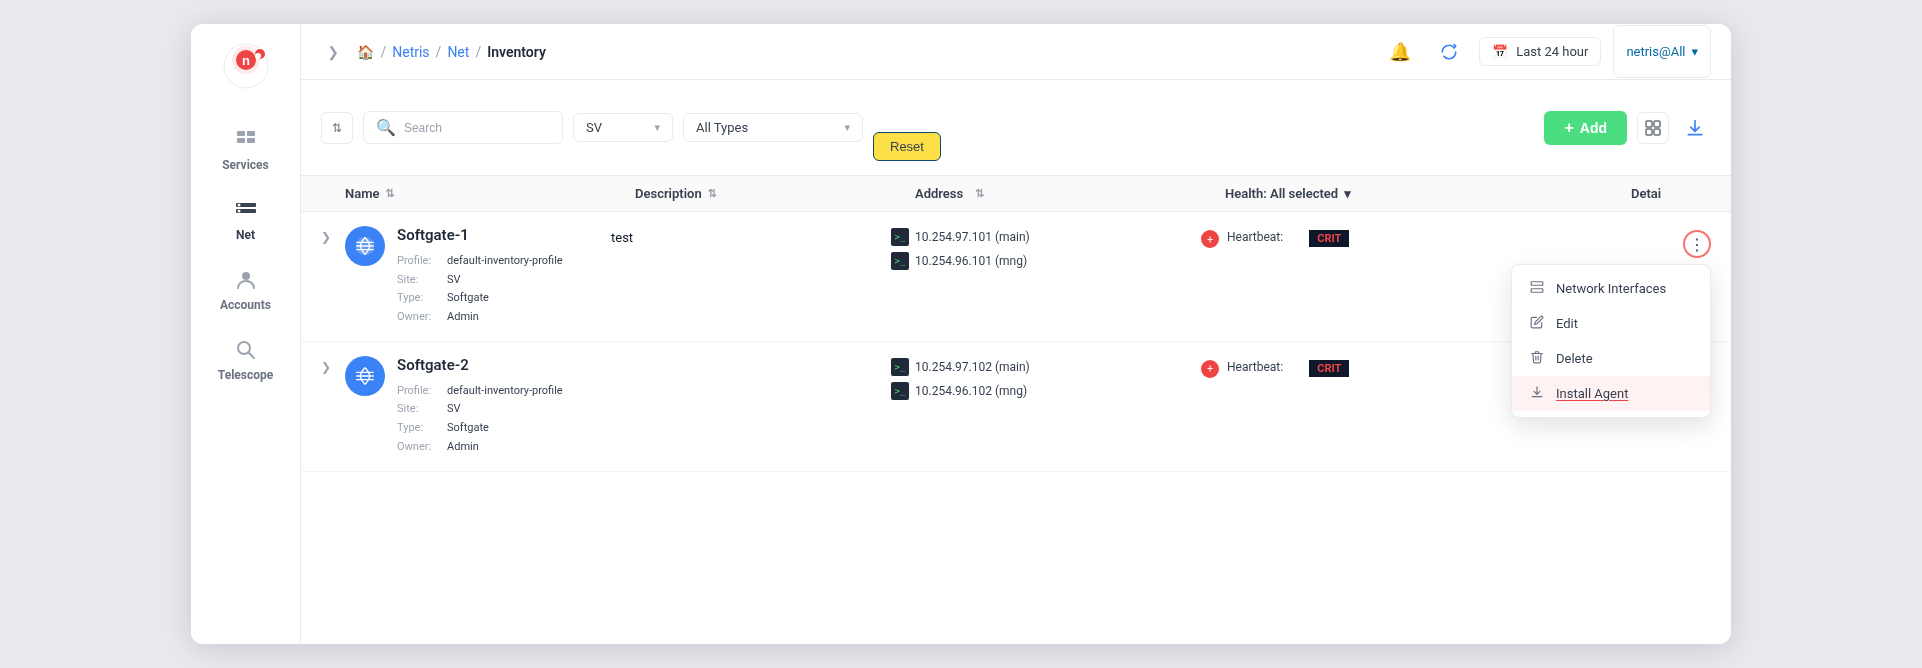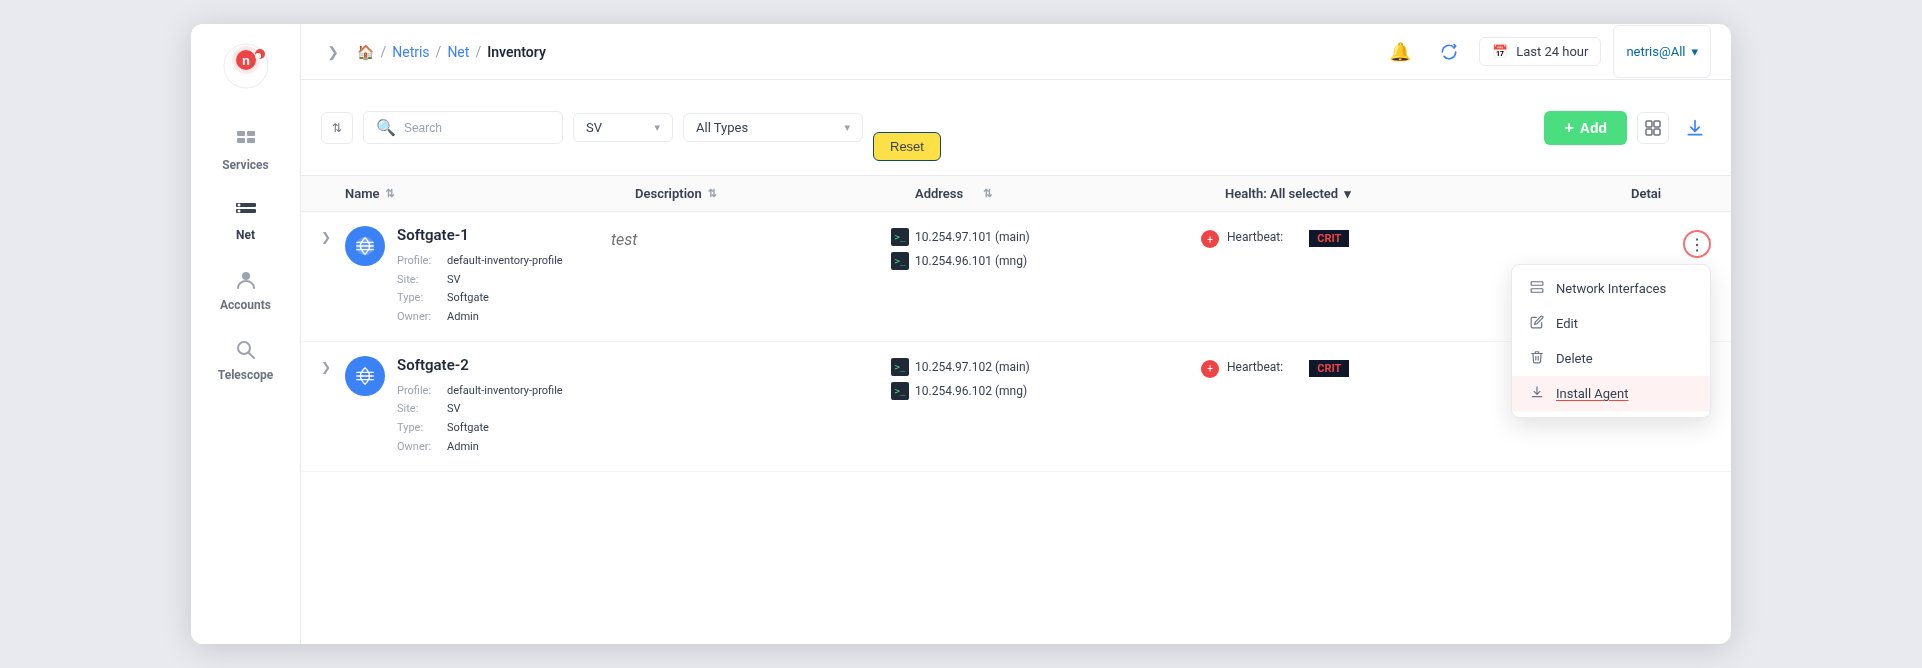--- a/index.html
+++ b/index.html
@@ -258,21 +258,21 @@
       background: #fafafa;
       font-size: 13px;
       font-weight: 600;
       color: #374151;
       position: sticky;
       top: 0;
       z-index: 1;
     }
     .th-name { width: 290px; display: flex; align-items: center; gap: 6px; }
     .th-desc { width: 280px; display: flex; align-items: center; gap: 6px; }
-    .th-addr { width: 310px; display: flex; align-items: center; gap: 20px; }
+    .th-addr { width: 310px; display: flex; align-items: center; gap: 12px; }
     .th-health { flex: 1; display: flex; align-items: center; gap: 6px; }
     .th-detail { width: 80px; }
     .sort-icon { color: #9ca3af; font-size: 11px; }
     
     .row-container {
       border-bottom: 1px solid #f3f4f6;
     }
     .row-main {
       display: flex;
       align-items: flex-start;
@@ -298,21 +298,21 @@
       align-items: center;
       justify-content: center;
       margin-right: 12px;
       flex-shrink: 0;
     }
     .row-icon svg { width: 22px; height: 22px; }
     .row-name-col { width: 214px; flex-shrink: 0; }
     .row-name { font-size: 15px; font-weight: 600; color: #1f2937; margin-bottom: 8px; }
     .row-meta { font-size: 11px; color: #6b7280; line-height: 1.7; }
     .row-meta span { display: block; }
-    .row-desc { width: 280px; font-size: 16px; color: #737373; padding-top: 4px; flex-shrink: 0; font-style: italic; }
+    .row-desc { width: 280px; font-size: 13px; color: #0f172a; padding-top: 4px; flex-shrink: 0; }
     .row-addr { width: 310px; flex-shrink: 0; padding-top: 2px; }
     .addr-item {
       display: flex;
       align-items: center;
       gap: 6px;
       font-size: 12px;
       color: #374151;
       margin-bottom: 6px;
     }
     .addr-icon {

